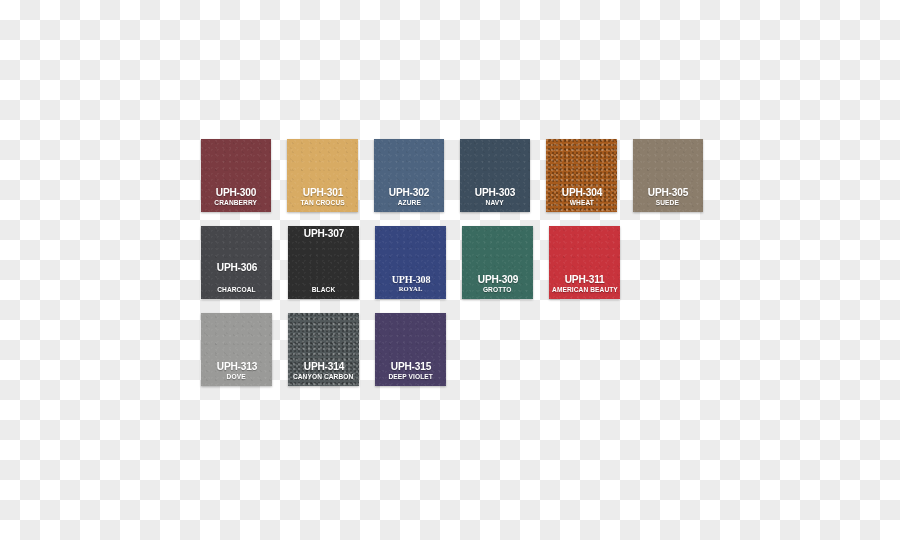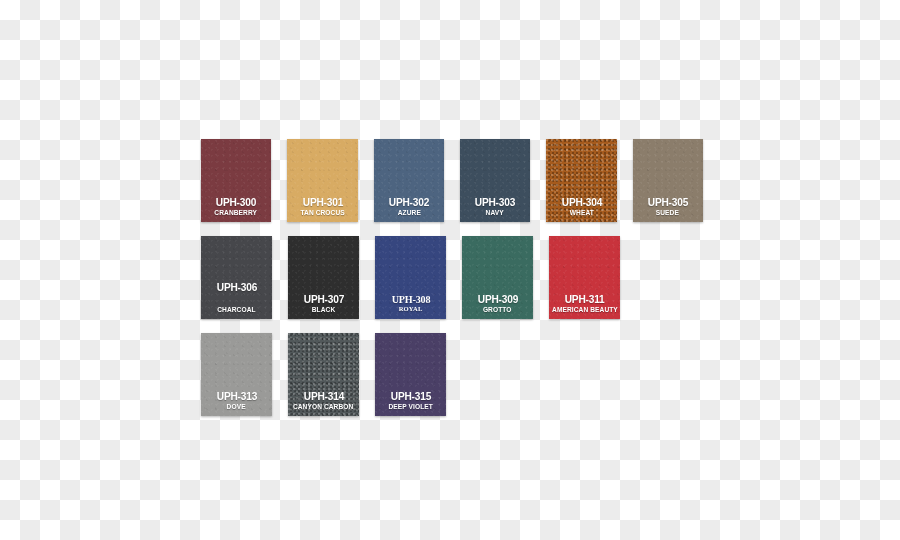--- a/index.html
+++ b/index.html
@@ -40,21 +40,21 @@
 
   .swatch-row {
     display: flex;
     flex-direction: row;
     column-gap: 16px;
   }
 
   .swatch {
     position: relative;
     width: 71px;
-    height: 83px;
+    height: 73px;
     box-sizing: border-box;
     display: flex;
     flex-direction: column;
     justify-content: flex-end;
     align-items: center;
     padding-bottom: 5px;
     box-shadow: 0 1px 2px rgba(0,0,0,0.28);
     overflow: hidden;
   }
 
@@ -138,21 +138,21 @@
         <div class="swatch" style="background-color: rgb(139, 125, 107);">
           <div class="swatch-code">UPH-305</div>
           <div class="swatch-name">SUEDE</div>
         </div>
       </div>
       <div class="swatch-row">
         <div class="swatch" style="background-color: rgb(70, 71, 75); gap: 12px;">
           <div class="swatch-code">UPH-306</div>
           <div class="swatch-name">CHARCOAL</div>
         </div>
-        <div class="swatch" style="background-color: rgb(46, 46, 46);">
+        <div class="swatch" style="background-color: rgb(46, 46, 46); gap: 46px;">
           <div class="swatch-code">UPH-307</div>
           <div class="swatch-name">BLACK</div>
         </div>
         <div class="swatch" style="background-color: rgb(54, 70, 127); font-family: Liberation Serif, serif;">
           <div class="swatch-code">UPH-308</div>
           <div class="swatch-name">ROYAL</div>
         </div>
         <div class="swatch" style="background-color: rgb(58, 107, 96);">
           <div class="swatch-code">UPH-309</div>
           <div class="swatch-name">GROTTO</div>

